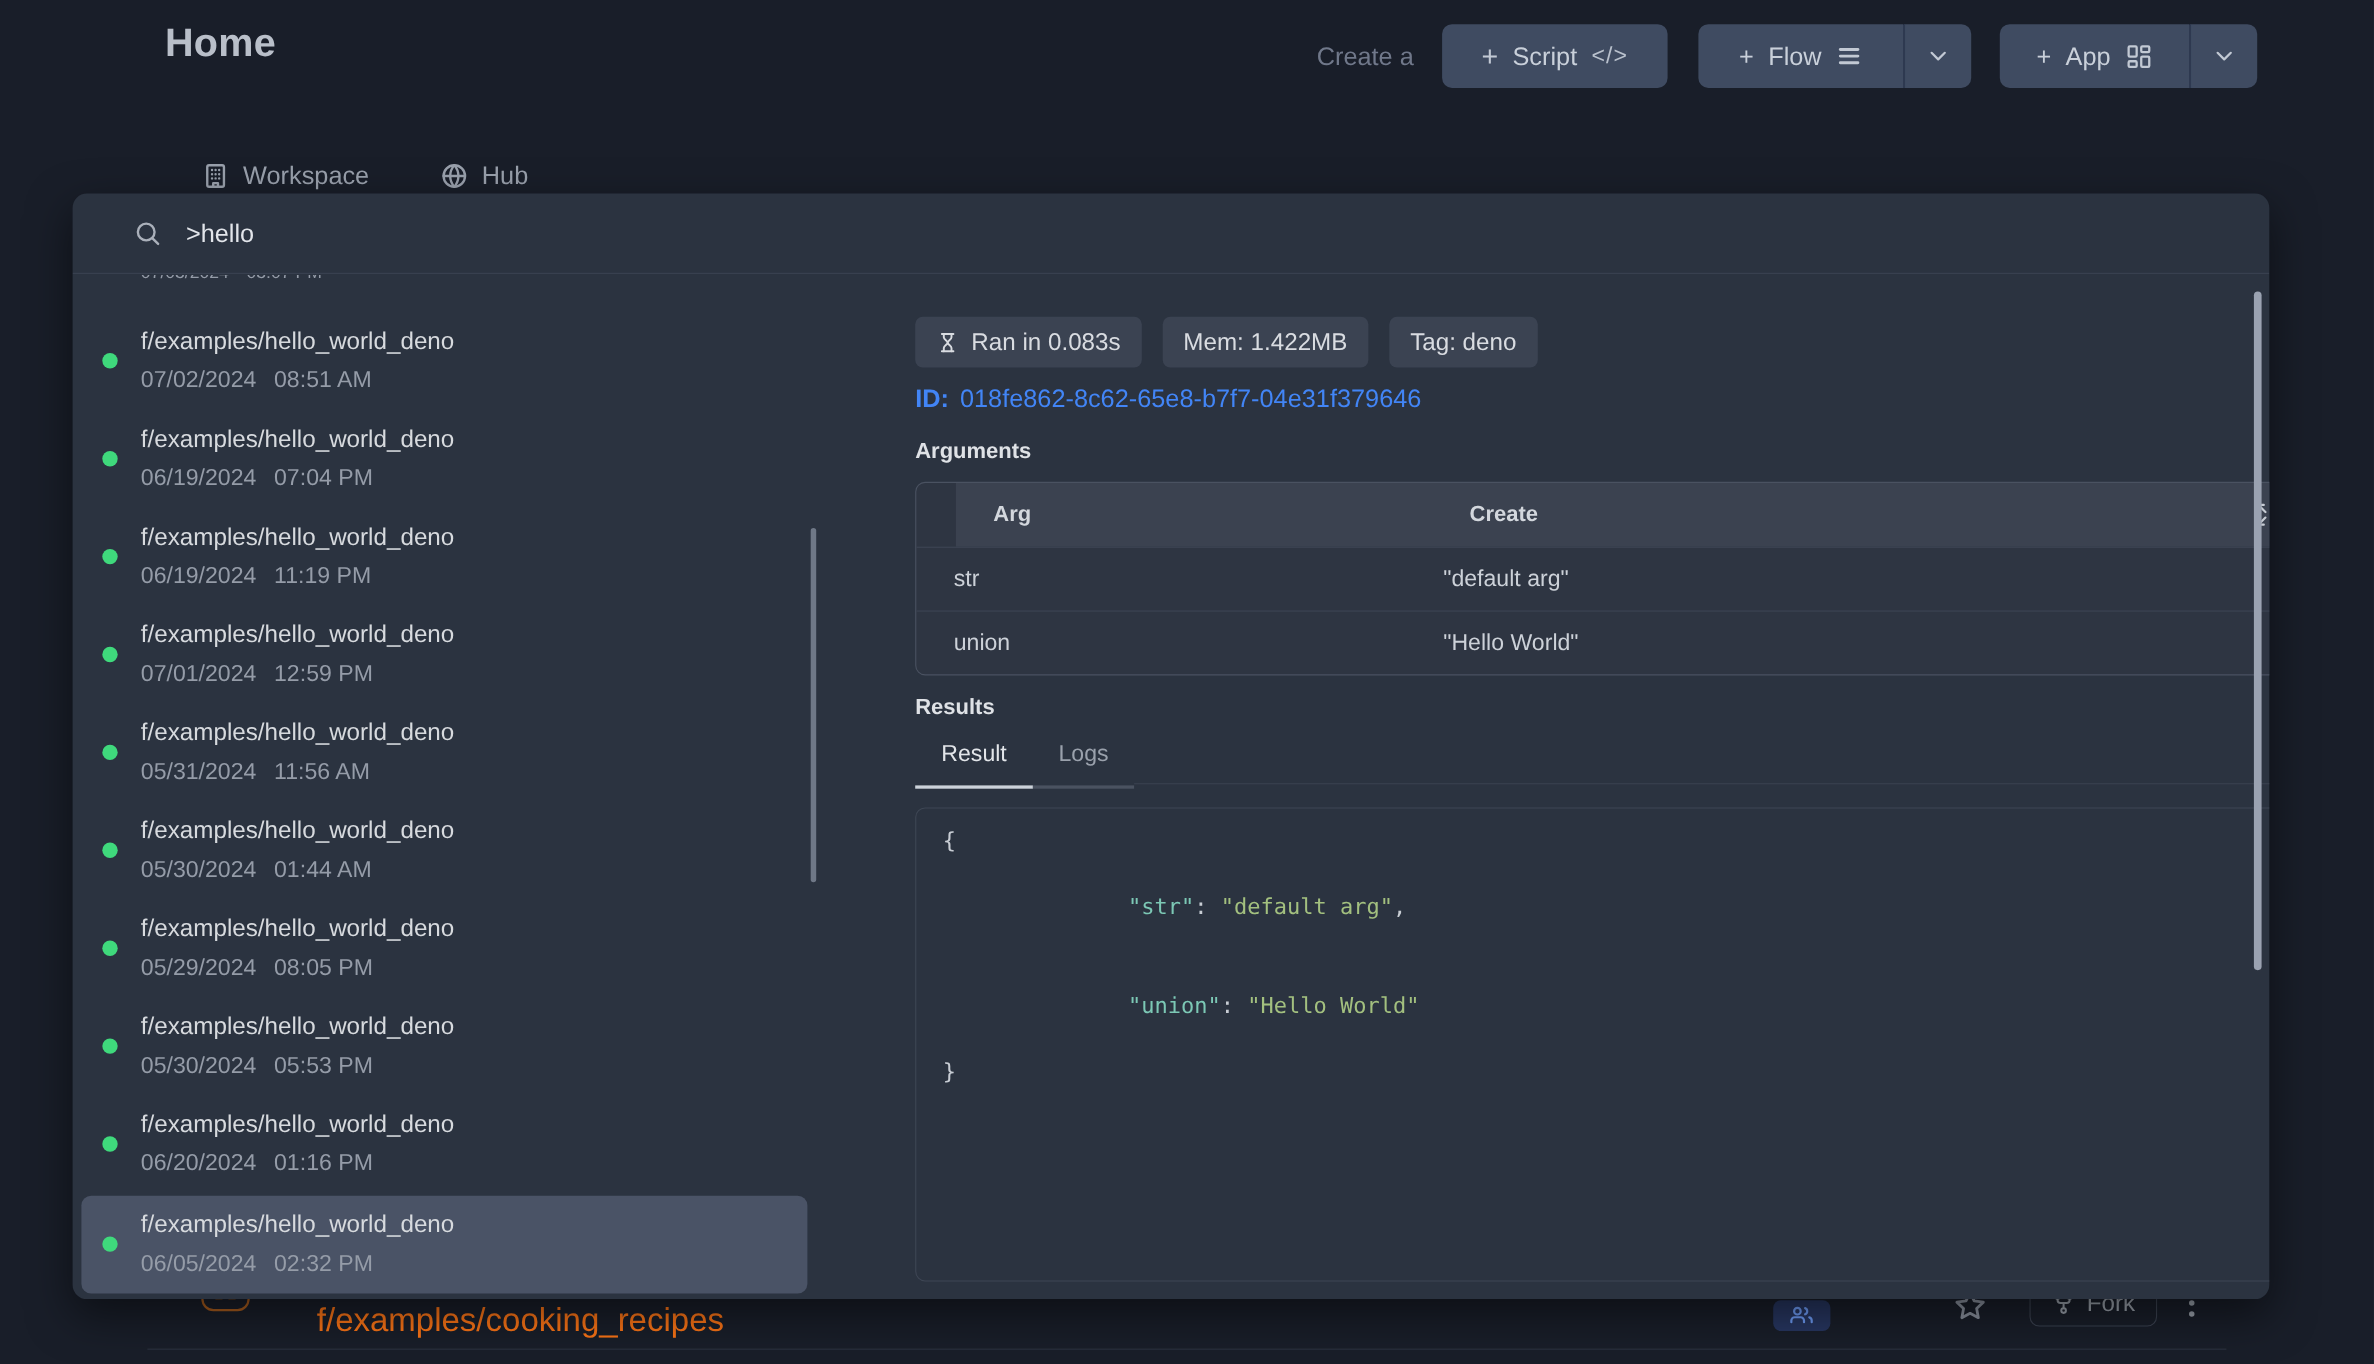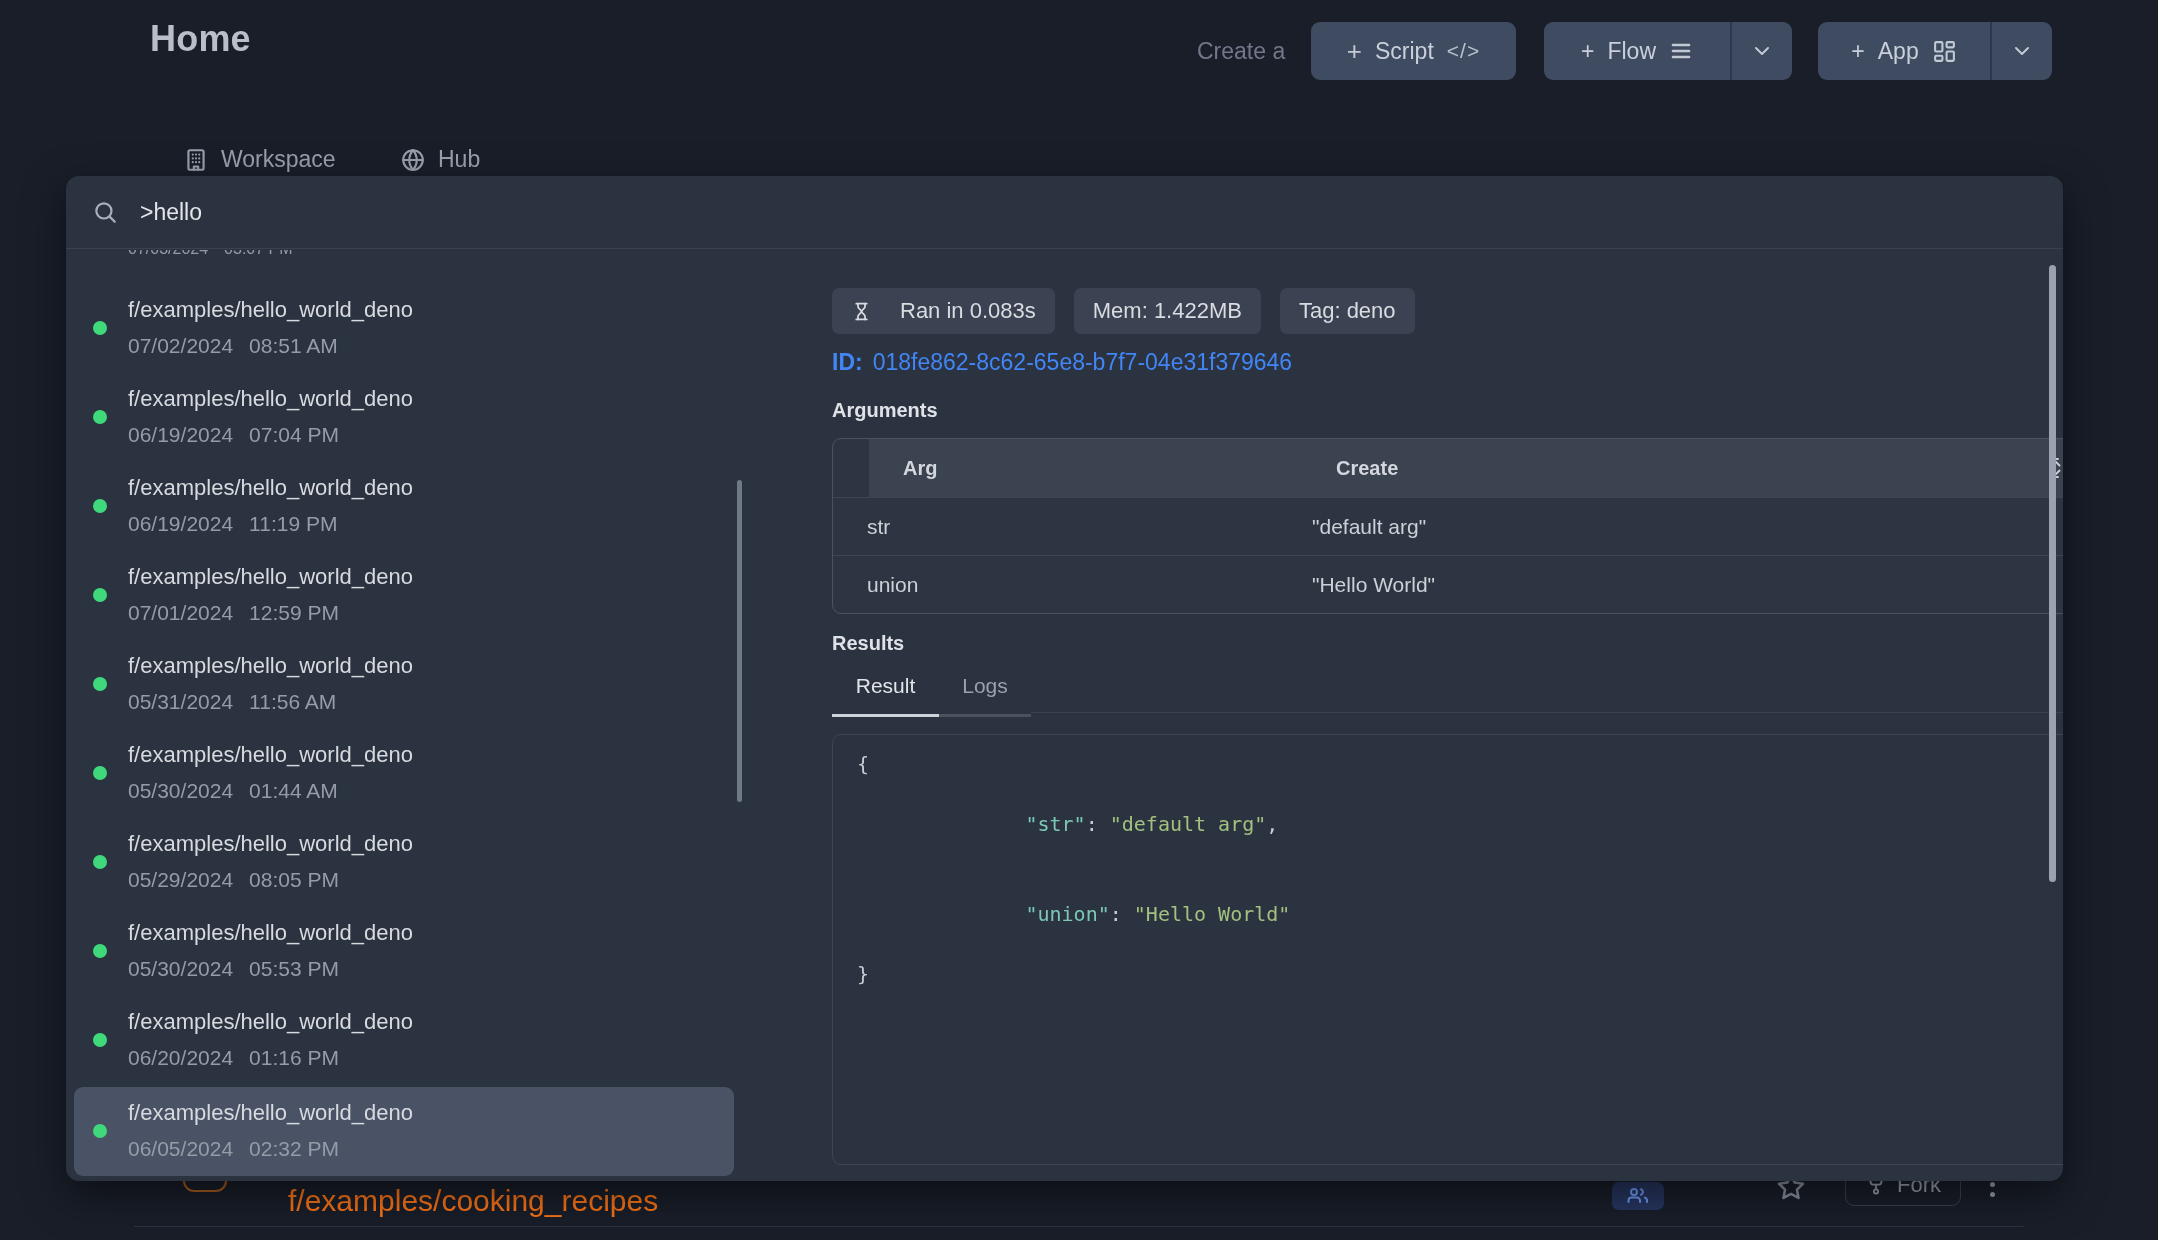--- a/index.html
+++ b/index.html
@@ -34,21 +34,21 @@
   .star-btn { position:absolute; left:1774px; top:20px; width:34px; height:34px; cursor:pointer; }
   .fork-btn { position:absolute; left:1845px; top:14px; width:116px; height:42px; border:1px solid #3b4250; border-radius:9px; background:transparent;
               display:flex; align-items:center; justify-content:center; gap:10px; color:#9aa1ab; font-size:22px; font-family:inherit; cursor:pointer; }
   .kebab { position:absolute; left:1988px; top:22px; width:8px; height:34px; display:flex; flex-direction:column; align-items:center; gap:5px; cursor:pointer; }
   .kebab span { width:5px; height:5px; border-radius:50%; background:#9aa1ab; }
   .bg-divider { position:absolute; left:134px; top:76px; width:1890px; height:1px; background:#2b3240; }
 
   
   .modal { position:absolute; left:66px; top:176px; width:1997px; height:1005px; background:#2b3340; border-radius:13px;
            box-shadow:0 14px 40px rgba(0,0,0,.5); z-index:5; overflow:hidden; }
-  .searchbar { position:absolute; left:0; top:0; width:100%; height:73px; border-bottom:1px solid #3a4251; display:flex; align-items:center; }
+  .searchbar { position:absolute; left:0; top:0; width:100%; height:73px; border-bottom:1px solid #3a4251; display:flex; align-items:center;padding-left:29px; }
   .searchbar svg { margin-left:26px; }
   .search-input { flex:1; margin-left:22px; margin-right:20px; background:transparent; border:none; outline:none;
                   font-size:23px; color:#e2e5ea; font-family:inherit; }
 
   .modal-body { position:absolute; left:0; top:74px; width:100%; height:931px; }
 
   
   .runs-list { position:absolute; left:0; top:0; width:700px; height:100%; overflow:hidden; }
   .partial-item { position:absolute; left:62px; top:-10px; height:26px; overflow:hidden; font-size:16px; color:#959ca8; }
   .partial-item .t { margin-left:16px; }
@@ -56,21 +56,21 @@
   .run-item.selected { background:#4a5366; }
   .run-dot { position:absolute; left:19px; top:37px; width:14px; height:14px; border-radius:50%; background:#3fd97c; }
   .run-path { position:absolute; left:54px; top:13px; font-size:22px; color:#d7dade; }
   .run-date { position:absolute; left:54px; top:50px; font-size:21px; color:#959ca8; }
   .run-date .t { margin-left:16px; }
   .list-scroll { position:absolute; left:671px; top:230px; width:5px; height:322px; background:#6f7887; border-radius:3px; cursor:pointer; }
 
   
   .run-detail { position:absolute; left:700px; top:0; width:1297px; height:100%; }
   .badges { position:absolute; left:66px; top:38px; display:flex; gap:19px; }
-  .badge { height:46px; background:#3b4352; border-radius:7px; display:flex; align-items:center; gap:28px; padding:0 19px; font-size:22px; color:#d9dce1; }
+  .badge { height:46px; background:#3b4352; border-radius:7px; display:flex; align-items:center; gap:11px; padding:0 19px; font-size:22px; color:#d9dce1; }
   .id-row { position:absolute; left:66px; top:99px; font-size:23px; color:#4285f6; }
   .id-row .id-label { font-weight:700; margin-right:10px; }
   .section-label { position:absolute; left:66px; font-size:20px; font-weight:700; color:#dfe2e6; }
   .lbl-arguments { top:149px; }
   .lbl-results { top:382px; }
 
   .args-table { position:absolute; left:66px; top:188px; width:1257px; height:176px; border:1px solid #4a5261; border-radius:9px; overflow:hidden; background:#2e3542; }
   .args-head { position:relative; height:58px; background:#3b4250; display:flex; align-items:center; font-size:20px; font-weight:700; color:#d3d7dd;margin-left:36px; }
   .args-head .c1 { margin-left:34px; width:433px; }
   .args-row { position:relative; height:58px; display:flex; align-items:center; font-size:21px; color:#ccd1d8; border-top:1px solid #3d4554;gap:12px; }

